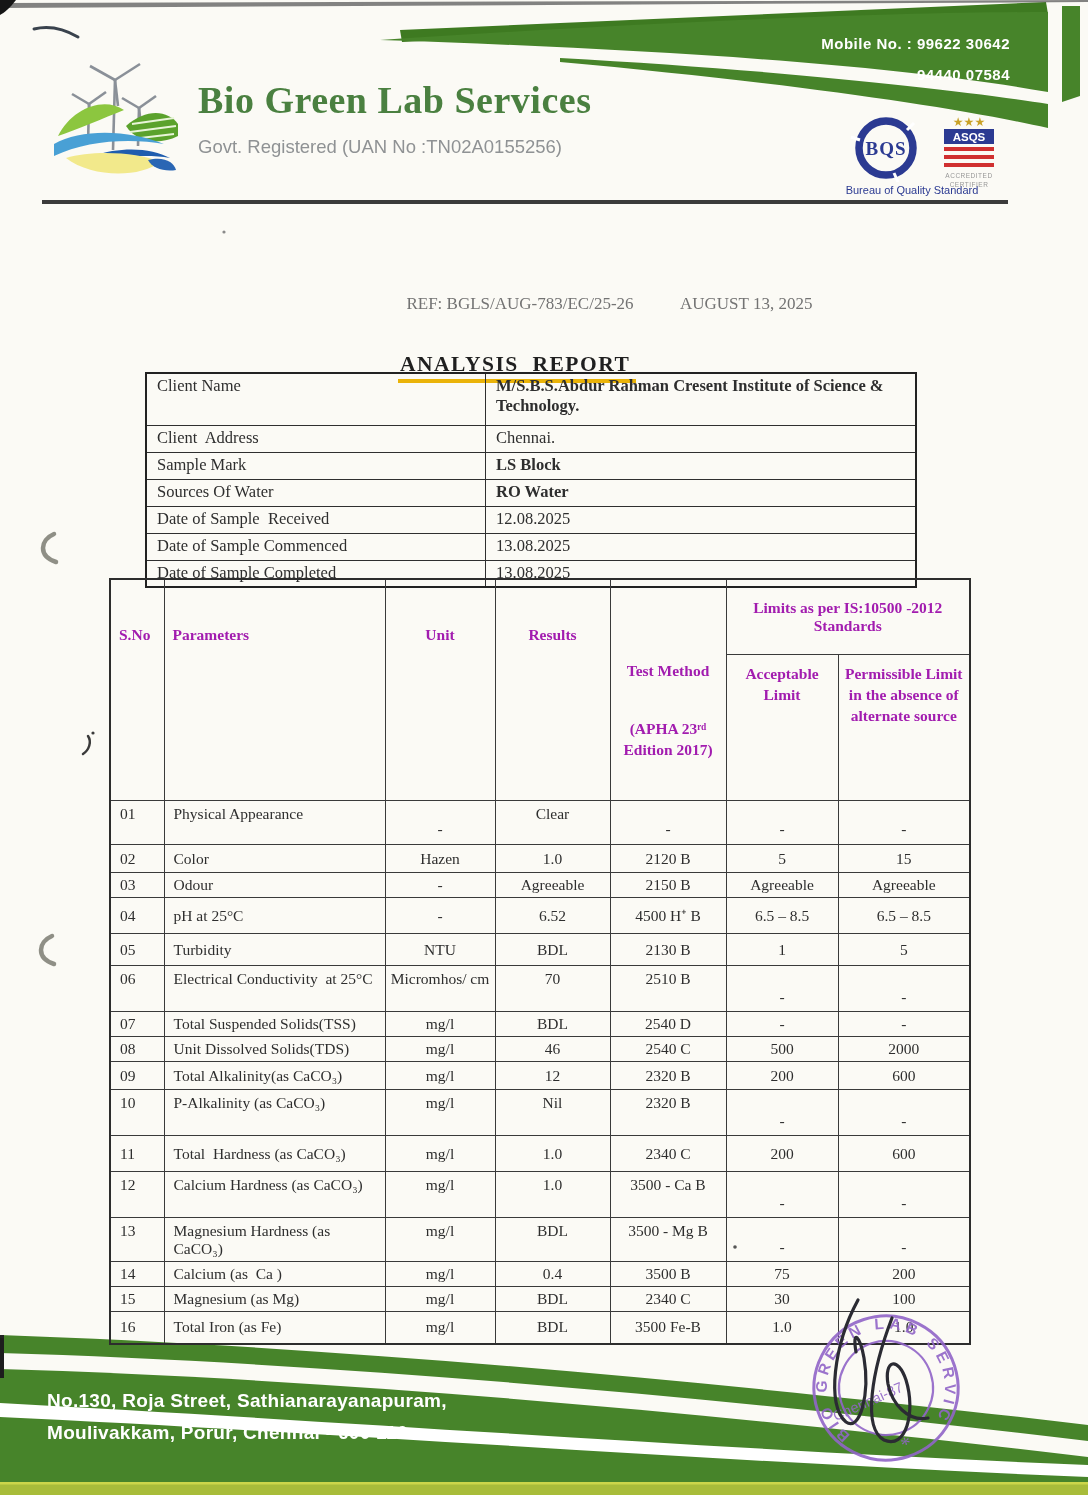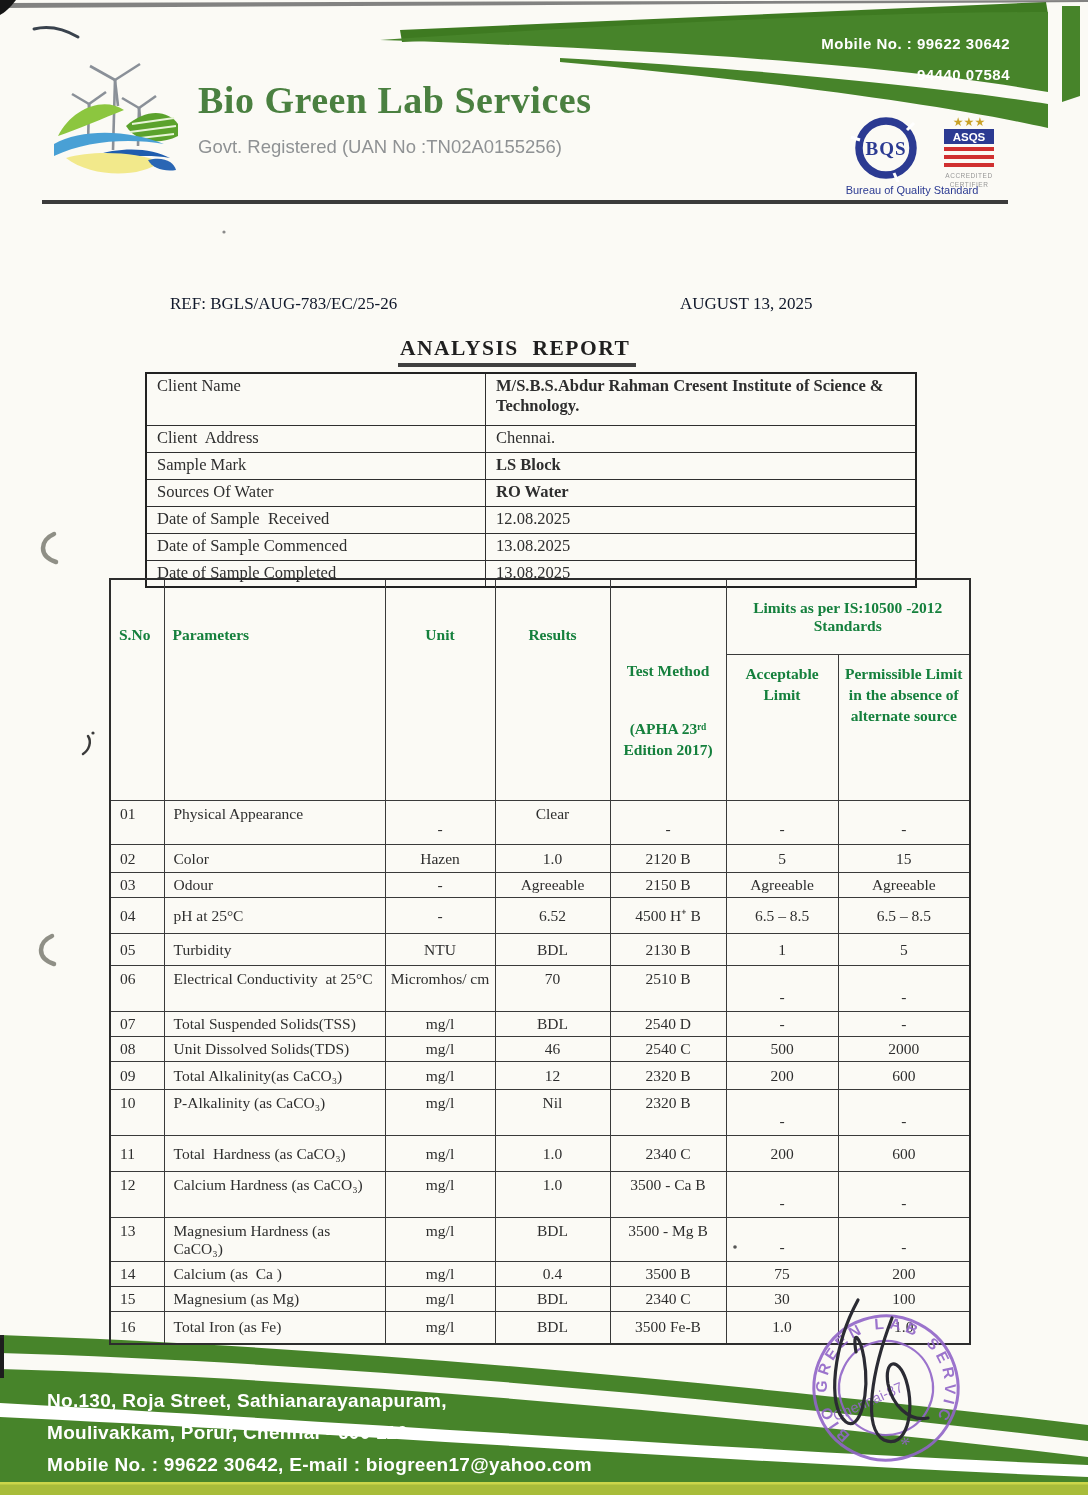--- a/index.html
+++ b/index.html
@@ -18,42 +18,42 @@
       color:#4a8040;letter-spacing:.5px;}
   .company-sub{margin-top:10px;font-family:"Liberation Sans",sans-serif;font-size:18.5px;
       color:#8f9294;line-height:30px;}
   .bqs-block{position:absolute;left:838px;top:112px;z-index:2;}
   .bqs-caption{position:absolute;left:826px;top:184px;width:172px;z-index:2;text-align:center;
       font-family:"Liberation Sans",sans-serif;font-size:11px;color:#2b3a92;}
   .asqs-block{position:absolute;left:940px;top:114px;z-index:2;}
   .hdr-rule{position:absolute;left:42px;top:200px;width:966px;height:3.5px;background:#3b3b3b;z-index:2;}
 
   
-  .ref-line{position:absolute;left:170px;top:294px;width:700px;z-index:2;font-size:17px;color:#0f172a;}
+  .ref-line{position:absolute;left:170px;top:294px;width:700px;z-index:2;font-size:17px;color:#737373;text-align:center;}
   .ref-no{display:inline-block;}
   .ref-date{position:absolute;left:510px;top:0;}
-  .report-title{position:absolute;left:398px;top:336px;z-index:2;font-size:21.5px;font-weight:bold;
-      letter-spacing:1.5px;color:#1f1f1f;border-bottom:4px solid #404040;padding:0 6px 2px 2px;
+  .report-title{position:absolute;left:398px;top:352px;z-index:2;font-size:21.5px;font-weight:bold;
+      letter-spacing:1.5px;color:#1f1f1f;border-bottom:4px solid #eab308;padding:0 6px 2px 2px;
       white-space:pre;}
 
   
   table{border-collapse:collapse;}
   .client{position:absolute;left:145px;top:372px;width:772px;z-index:2;font-size:16.5px;
       border:2.5px solid #222;}
   .client td{border:1.6px solid #2f2f2f;padding:2px 10px 3px 10px;white-space:pre-wrap;vertical-align:top;}
   .client .ci-label{width:318px;}
   .client .bold{font-weight:bold;}
   .client tr{height:27px;margin-left:28px;}
   .client tr:first-child{height:52px;}
 
   
   .results{position:absolute;left:109px;top:578px;width:860px;z-index:2;font-size:15.5px;
       border:2.2px solid #2d2d2d;table-layout:fixed;}
   .results th,.results td{border:1.6px solid #3a3a3a;white-space:pre-wrap;}
-  .results th{font-weight:bold;color:#15803d;}
+  .results th{font-weight:bold;color:#a21caf;}
   .rh-top{vertical-align:top;padding:46px 6px 4px 8px;text-align:left;}
   .rh-top.cen{text-align:center;padding-left:2px;padding-right:2px;margin-top:46px;}
   .limits-group{height:68px;text-align:center;vertical-align:middle;padding:2px 8px;}
   .h2 th{height:128px;vertical-align:top;text-align:center;padding:8px 6px 4px 6px;line-height:21px;}
   .results td{padding:3px 4px;vertical-align:middle;text-align:center;line-height:18px;}
   .results td.col-sno{text-align:left;padding-left:9px;}
   .results td.col-param{text-align:left;padding-left:9px;}
   .mth2{font-weight:bold;margin-top:2px;line-height:21px;}
   
   .results tbody tr.r1{height:44px}.results tbody tr.r2{height:28px}.results tbody tr.r3{height:22px}
@@ -373,21 +373,20 @@
     <path d="M 0,104 C 350,114 750,152 1088,192 L 1088,230 L 0,230 Z" fill="#47842a"></path>
     <path d="M 0,138 C 340,156 740,186 1088,200 L 1088,212 C 740,198 340,168 0,152 Z" fill="#ffffff"></path>
     <rect x="0" y="219" width="1088" height="11" fill="#a8bc3a"></rect>
     <rect x="0" y="217" width="1088" height="2.5" fill="#ccd64a"></rect>
     <rect x="0" y="70" width="4" height="42" fill="#222222"></rect>
   </svg>
 
   <div class="ftr-text">
     <div>No.130, Roja Street, Sathianarayanapuram,</div>
     <div>Moulivakkam, Porur, Chennai - 600 116.</div>
-    <div>Mobile No. : 99622 30642, E-mail : biogreen17@yahoo.com</div>
   </div>
 
   <svg class="stamp" width="222" height="220" viewBox="0 0 222 220">
     <g transform="translate(110,110) rotate(-18)" opacity="0.9">
       <circle r="72" fill="none" stroke="#9165c8" stroke-width="3"></circle>
       <circle r="47" fill="none" stroke="#9165c8" stroke-width="2.2"></circle>
       <defs>
         <path id="ringPath" d="M -48,34 A 59,59 0 1 1 34,48" fill="none"></path>
       </defs>
       <text font-family="Liberation Sans, sans-serif" font-weight="bold" font-size="15.5" fill="#9165c8" letter-spacing="4.5">

